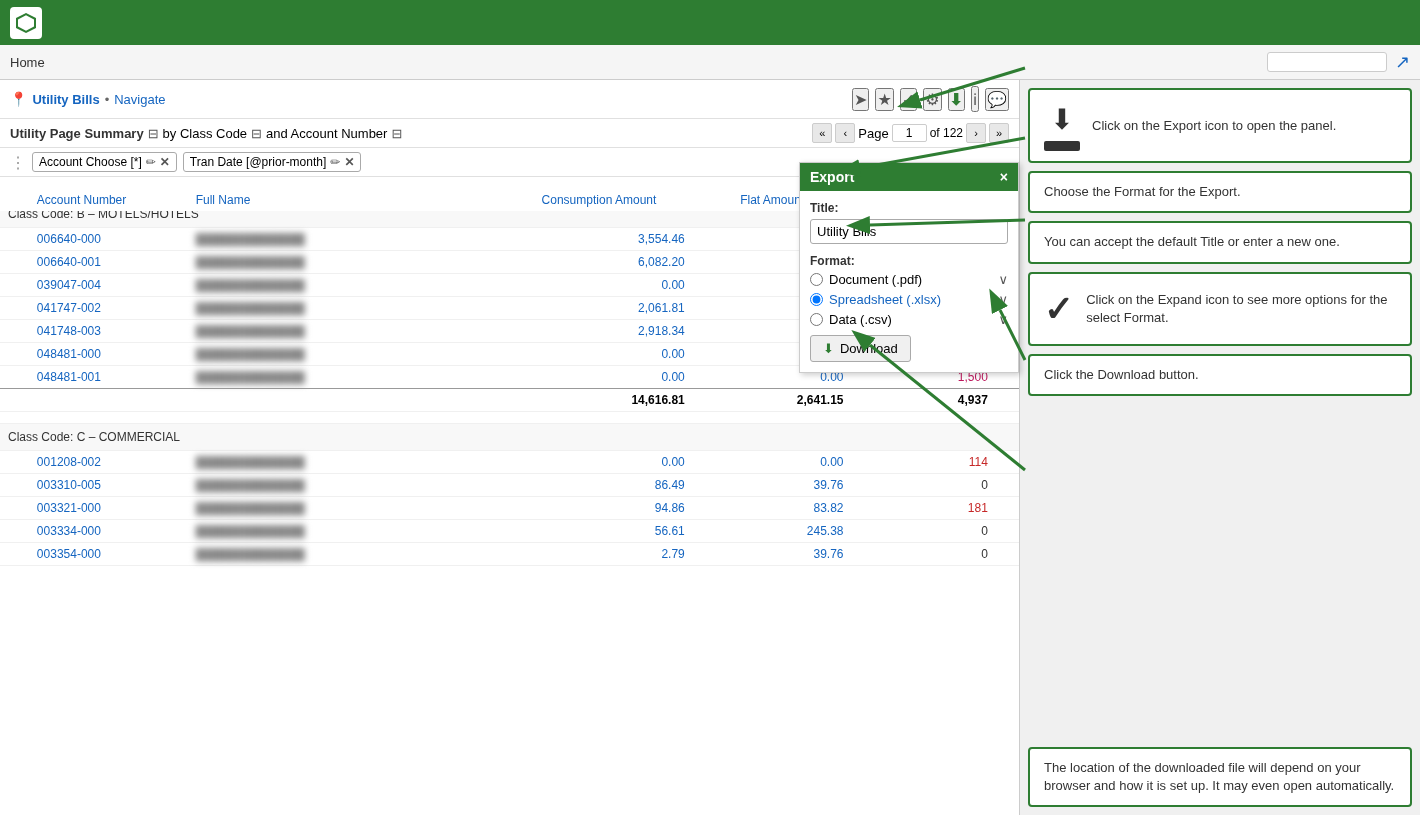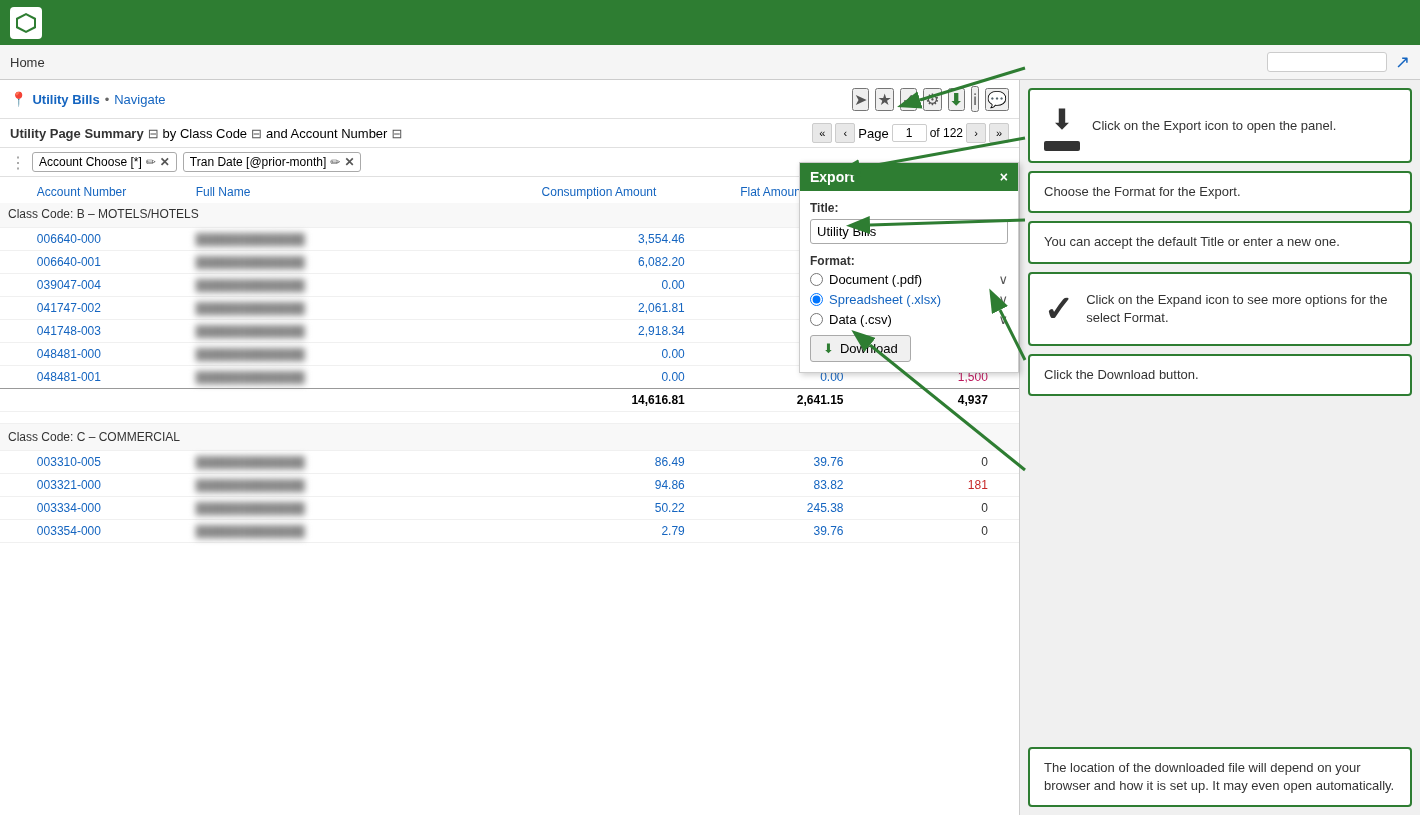--- a/index.html
+++ b/index.html
@@ -32,21 +32,21 @@
     
     .filter-row { padding: 4px 10px; display: flex; align-items: center; gap: 6px; border-bottom: 1px solid #e0e0e0; }
     .filter-tag { background: white; border: 1px solid #aaa; border-radius: 3px; padding: 2px 6px; display: flex; align-items: center; gap: 4px; font-size: 12px; }
     .filter-edit { color: #555; cursor: pointer; }
     .filter-close { color: #555; cursor: pointer; font-weight: bold; }
 
     
     .table-area { flex: 1; overflow: hidden; position: relative; }
     .table-scroll { overflow: auto; height: 100%; }
     table { width: 100%; border-collapse: collapse; font-size: 12px; }
-    thead th { background: white; border-bottom: 2px solid #ccc; padding: 4px 8px; text-align: center; color: #1565c0; font-weight: normal; position: sticky; top: 4px; z-index: 2; }
+    thead th { background: white; border-bottom: 2px solid #ccc; padding: 4px 8px; text-align: center; color: #1565c0; font-weight: normal; position: sticky; top: 12px; z-index: 2; }
     thead th.left { text-align: left; }
     .drag-handle { color: #999; font-size: 16px; width: 20px; }
     tbody tr { border-bottom: 1px solid #f0f0f0; }
     .group-header td { font-weight: normal; padding: 6px 8px; background: #f8f8f8; color: #333; }
     .subtotal-row td { border-top: 1px solid #999; font-weight: bold; padding: 4px 8px; }
     td { padding: 4px 8px; }
     td.account { color: #1565c0; }
     td.name { color: #555; font-style: italic; filter: blur(3px); }
     td.num { text-align: right; }
     td.blue { color: #1565c0; }
@@ -250,41 +250,50 @@
         <td></td>
       </tr>
               <tr>
                 <td colspan="7" style="height:12px;"></td>
               </tr>
               <tr class="group-header">
                 <td colspan="7">Class Code: C – COMMERCIAL</td>
               </tr>
               <tr>
         <td></td>
+        <td class="account">001208-002</td>
+        <td class="name" style="filter:blur(3px); color:#888; font-size:11px;">██████████████</td>
+        <td class="num blue">0.00</td>
+        <td class="num blue">0.00</td>
+        <td class="num" style="color:#c62828;">114</td>
+        <td></td>
+      </tr>
+              <tr>
+        <td></td>
         <td class="account">003310-005</td>
         <td class="name" style="filter:blur(3px); color:#888; font-size:11px;">██████████████</td>
         <td class="num blue">86.49</td>
         <td class="num blue">39.76</td>
         <td class="num" style="color:#333;">0</td>
         <td></td>
       </tr>
               <tr>
         <td></td>
         <td class="account">003321-000</td>
         <td class="name" style="filter:blur(3px); color:#888; font-size:11px;">██████████████</td>
         <td class="num blue">94.86</td>
         <td class="num blue">83.82</td>
         <td class="num" style="color:#c62828;">181</td>
         <td></td>
       </tr>
               <tr>
         <td></td>
         <td class="account">003334-000</td>
         <td class="name" style="filter:blur(3px); color:#888; font-size:11px;">██████████████</td>
-        <td class="num blue">50.22</td>
+        <td class="num blue">56.61</td>
         <td class="num blue">245.38</td>
         <td class="num" style="color:#333;">0</td>
         <td></td>
       </tr>
               <tr>
         <td></td>
         <td class="account">003354-000</td>
         <td class="name" style="filter:blur(3px); color:#888; font-size:11px;">██████████████</td>
         <td class="num blue">2.79</td>
         <td class="num blue">39.76</td>

